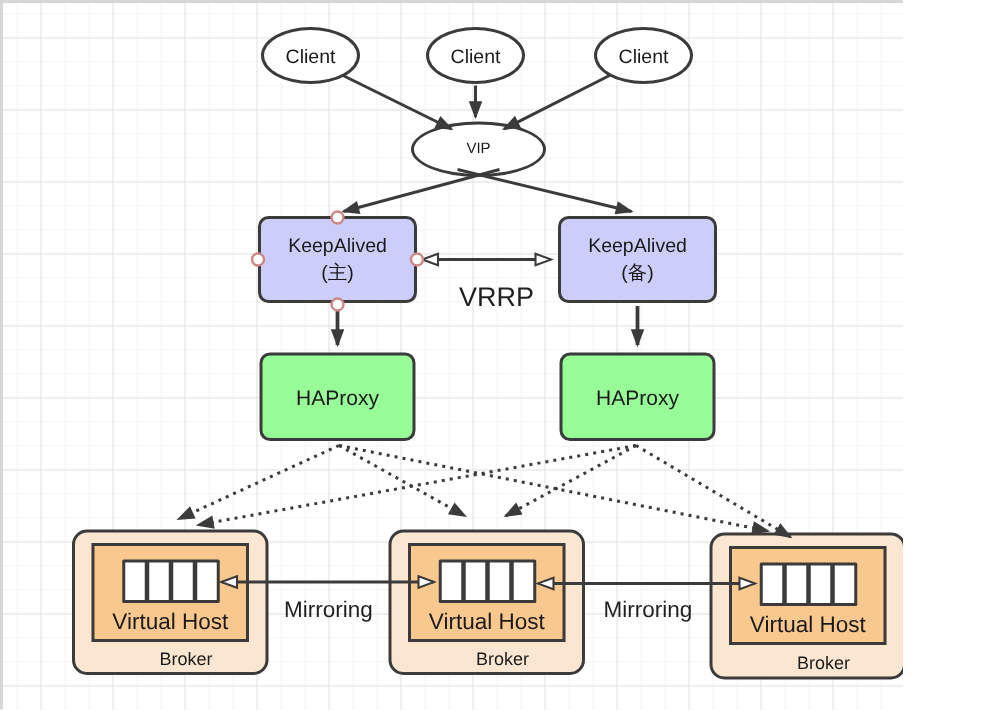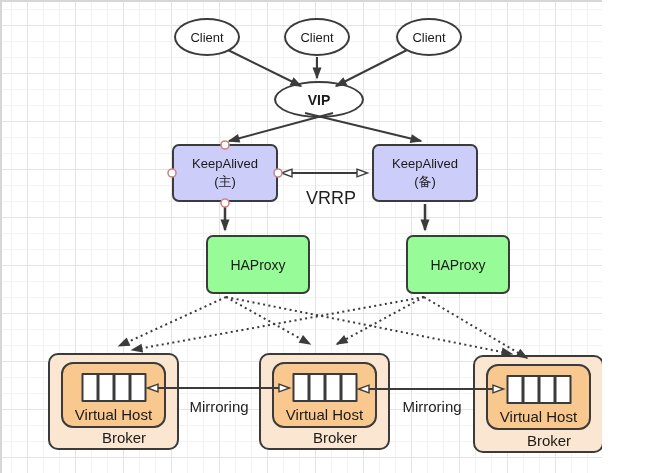--- a/index.html
+++ b/index.html
@@ -11,29 +11,29 @@
       linear-gradient(to right,#e4e4e6 1px,transparent 1px),
       linear-gradient(to bottom,#f2f2f3 1px,transparent 1px),
       linear-gradient(to right,#f2f2f3 1px,transparent 1px);
     background-size:48px 48px,48px 48px,16px 16px,16px 16px;
     background-position:0 25px,27px 0,0 9px,11px 0;
   }
   .edge-top{position:absolute;left:0;top:0;width:662px;height:2px;background:#d6d6d8;}
   .edge-left{position:absolute;left:0;top:0;width:2px;height:473px;background:#d6d6d8;}
   .node{position:absolute;box-sizing:border-box;border:2px solid #3b3b3b;display:flex;align-items:center;justify-content:center;text-align:center;}
   .ellipse{border-radius:50%;background:#ffffff;font-size:13px;}
-  .vip{font-weight:bold;font-size:14px;background:#ffffff;}
+  .vip{font-weight:normal;font-size:10px;background:#ffffff;}
   .ka{border-radius:7px;background:#cdcdf9;flex-direction:column;font-size:13px;line-height:1.35;}
-  .hap{border-radius:7px;background:#97fb97;font-size:14px;margin-left:33px;}
+  .hap{border-radius:7px;background:#97fb97;font-size:14px;}
   .broker{border-radius:10px;background:#fbe7d1;}
-  .vhost{position:absolute;box-sizing:border-box;left:11px;top:7px;width:105px;height:66px;border:2px solid #3b3b3b;border-radius:12px;background:#f9c88e;}
+  .vhost{position:absolute;box-sizing:border-box;left:11px;top:7px;width:105px;height:66px;border:2px solid #3b3b3b;border-radius:0;background:#f9c88e;}
   .queue{position:absolute;left:50%;top:9px;transform:translateX(-50%);background:#3b3b3b;border-radius:1px;padding:2px;display:flex;gap:3px;}
   .cell{width:13px;height:25px;background:#ffffff;}
   .vhost-label{position:absolute;left:0;right:0;bottom:3px;text-align:center;font-size:15px;}
-  .broker-label{position:absolute;left:0;right:0;bottom:2px;font-size:15px;padding-left:21px;}
+  .broker-label{position:absolute;left:0;right:0;bottom:2px;font-size:12px;padding-left:21px;}
   .edge-label{position:absolute;text-align:center;font-size:18px;color:#1f1f1f;}
   svg.wires{position:absolute;left:0;top:0;width:662px;height:473px;pointer-events:none;}
   svg.wires line{pointer-events:stroke;}
 </style>
 </head>
 <body>
 
 <div class="canvas">
   <div class="edge-top"></div>
   <div class="edge-left"></div>

